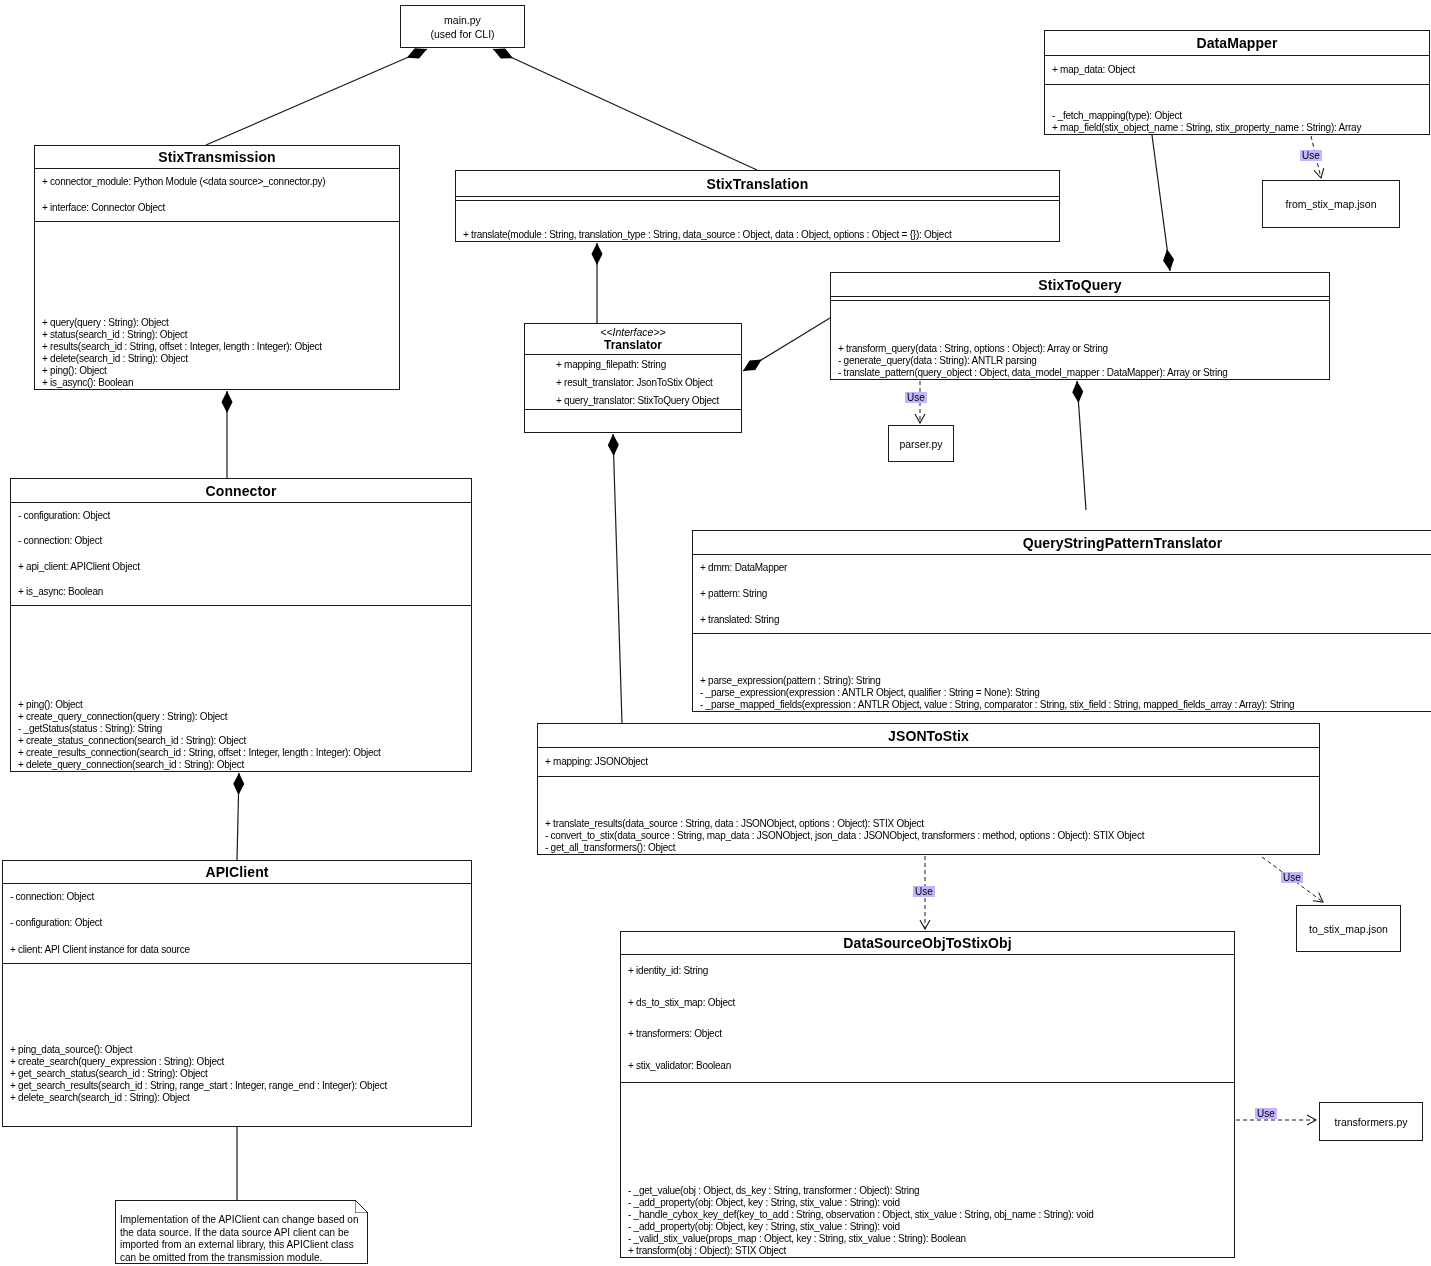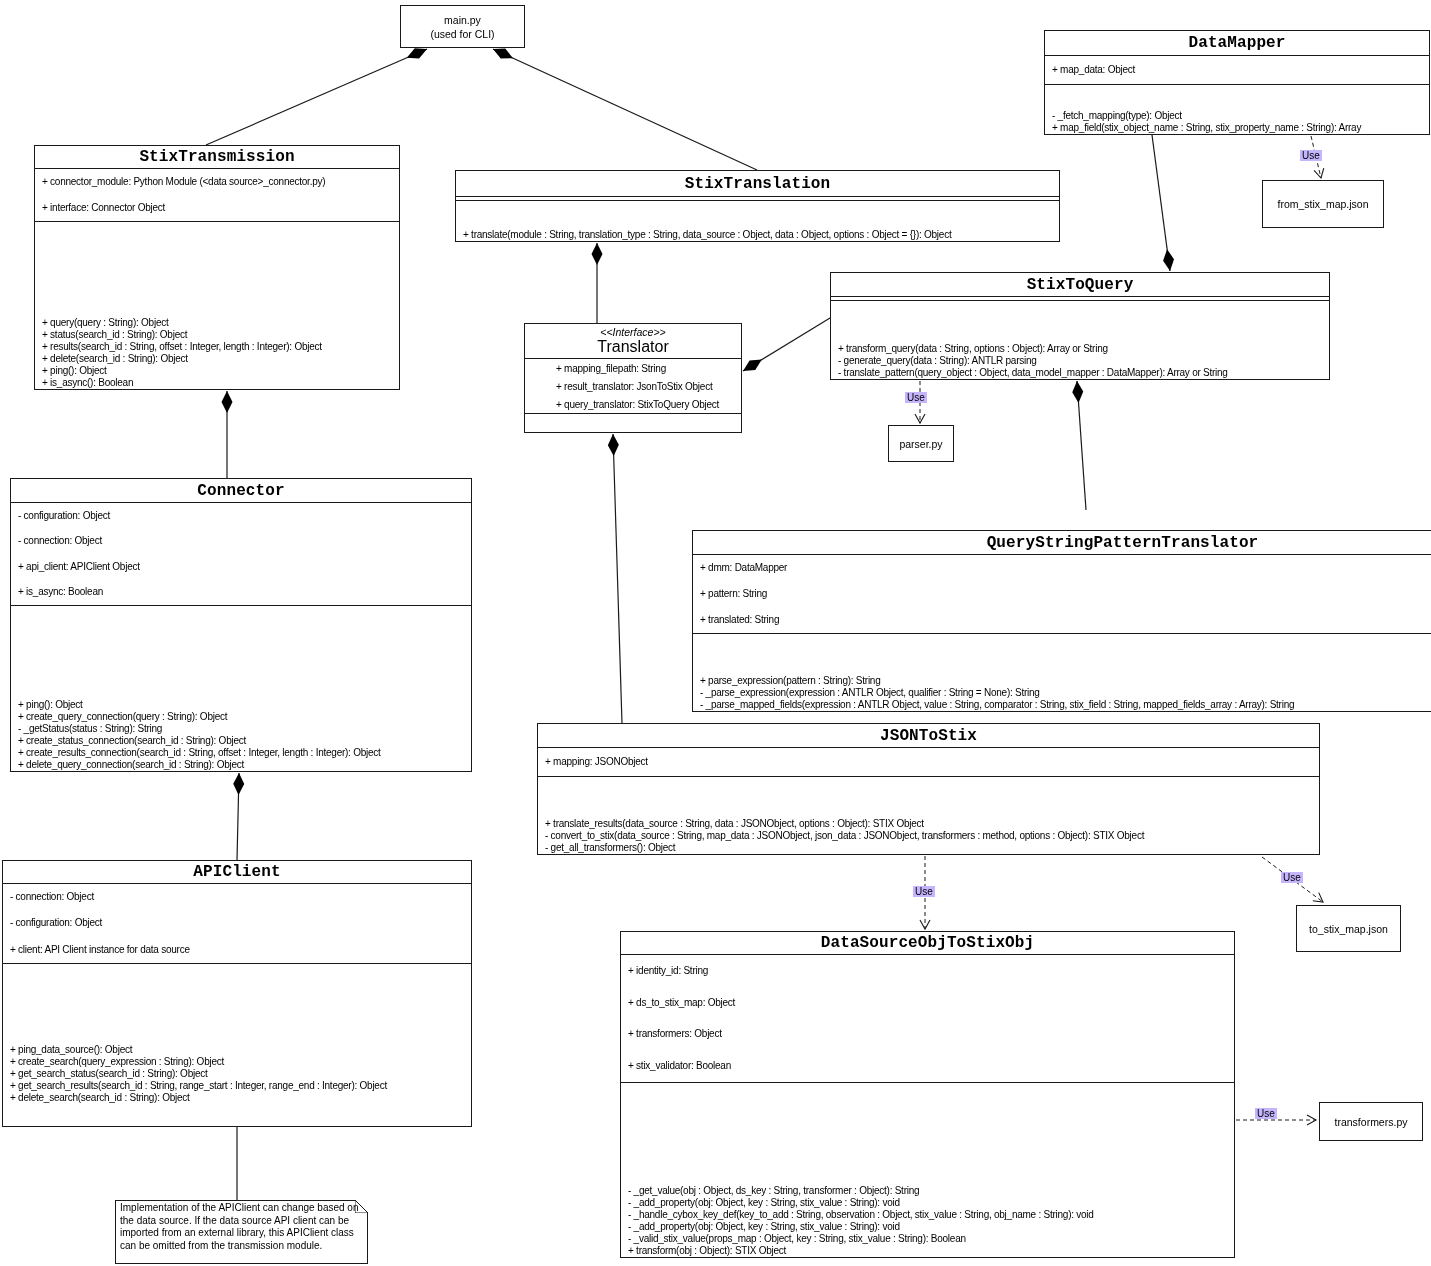--- a/index.html
+++ b/index.html
@@ -4,39 +4,39 @@
 <style>
   html,body{margin:0;padding:0;background:#fff;}
   #canvas{position:relative;width:1431px;height:1266px;background:#fff;
           font-family:"Liberation Sans",sans-serif;overflow:hidden;}
   svg.wires{position:absolute;left:0;top:0;z-index:0;pointer-events:none;}
   .wire{stroke:#1a1a1a;stroke-width:1.2;fill:none;}
   .wire.dashed{stroke-dasharray:4 3;stroke-width:1;}
   .cls{position:absolute;background:#fff;border:1px solid #1a1a1a;z-index:1;
        display:flex;flex-direction:column;box-sizing:border-box;}
   .cls-title{flex:0 0 auto;display:flex;align-items:center;justify-content:center;
-       font-size:16px;font-weight:bold;border-bottom:1px solid #1a1a1a;
-       letter-spacing:.1px;color:#000;font-family:Liberation Mono, monospace;}
+       font-size:14px;font-weight:bold;border-bottom:1px solid #1a1a1a;
+       letter-spacing:.1px;color:#000;}
   .cls-sub{font-size:10.5px;font-style:italic;font-weight:normal;}
   .hdr2{flex:0 0 auto;display:flex;flex-direction:column;align-items:center;justify-content:center;
        border-bottom:1px solid #1a1a1a;padding:2px 0;}
   .sec{display:flex;flex-direction:column;justify-content:space-around;
        box-sizing:border-box;overflow:visible;}
   .sec + .sec{border-top:1px solid #1a1a1a;}
   .sec.grow{flex:1 1 auto;justify-content:flex-end;}
   .member{font-size:10px;letter-spacing:-0.25px;color:#000;white-space:nowrap;
        padding-left:7px;line-height:12px;}
   .tight .member{line-height:15px;margin-left:24px;}
   .simplebox{position:absolute;background:#fff;border:1px solid #1a1a1a;z-index:1;
        display:flex;flex-direction:column;align-items:center;justify-content:center;
        font-size:10.5px;color:#000;box-sizing:border-box;text-align:center;line-height:14px;}
   .use-label{position:absolute;z-index:2;font-size:10px;color:#000;background:#c4b5fd;
        padding:0 2px;line-height:11px;}
   .note{position:absolute;background:#fff;border:1px solid #1a1a1a;z-index:1;box-sizing:border-box;
-       font-size:10px;line-height:12.6px;color:#000;padding:1px 3px 1px 4px;}
+       font-size:10px;line-height:12.6px;color:#000;padding:13px 3px 1px 4px;}
   .note .fold{position:absolute;top:-1px;right:-1px;width:13px;height:13px;}
 </style>
 </head>
 <body>
 
 <div id="canvas">
 
   <svg class="wires" width="1431" height="1266">
     <defs>
       <marker id="dStart" markerUnits="userSpaceOnUse" markerWidth="24" markerHeight="13" refX="1" refY="6.5" orient="auto">
@@ -112,21 +112,21 @@
     <div class="sec grow">
         <div class="member">+ transform_query(data : String, options : Object): Array or String</div>
         <div class="member">- generate_query(data : String): ANTLR parsing</div>
         <div class="member">- translate_pattern(query_object : Object, data_model_mapper : DataMapper): Array or String</div>
       </div>
   </div>
 
   <div class="cls" style="left:524px;top:323px;width:218px;height:110px">
     <div class="hdr2">
       <div class="cls-sub">&lt;&lt;Interface&gt;&gt;</div>
-      <div style="font-size:16px;font-weight:normal">Translator</div>
+      <div style="font-size:12px;font-weight:bold">Translator</div>
     </div>
     <div class="sec tight" style="height:54px">
         <div class="member">+ mapping_filepath: String</div>
         <div class="member">+ result_translator: JsonToStix Object</div>
         <div class="member">+ query_translator: StixToQuery Object</div>
       </div>
     <div class="sec grow"></div>
   </div>
 
   <div class="cls" style="left:10px;top:478px;width:462px;height:294px">
@@ -200,21 +200,21 @@
     <div class="sec grow">
         <div class="member">- _get_value(obj : Object, ds_key : String, transformer : Object): String</div>
         <div class="member">- _add_property(obj: Object, key : String, stix_value : String): void</div>
         <div class="member">- _handle_cybox_key_def(key_to_add : String, observation : Object, stix_value : String, obj_name : String): void</div>
         <div class="member">- _add_property(obj: Object, key : String, stix_value : String): void</div>
         <div class="member">- _valid_stix_value(props_map : Object, key : String, stix_value : String): Boolean</div>
         <div class="member">+ transform(obj : Object): STIX Object</div>
       </div>
   </div>
 
-  <div class="simplebox" style="left:1262px;top:180px;width:122px;height:48px">
+  <div class="simplebox" style="left:1262px;top:180px;width:138px;height:48px">
     <div>from_stix_map.json</div>
   </div>
   <div class="simplebox" style="left:888px;top:425px;width:66px;height:37px">
     <div>parser.py</div>
   </div>
   <div class="simplebox" style="left:1296px;top:905px;width:105px;height:47px">
     <div>to_stix_map.json</div>
   </div>
   <div class="simplebox" style="left:1319px;top:1102px;width:104px;height:39px">
     <div>transformers.py</div>

